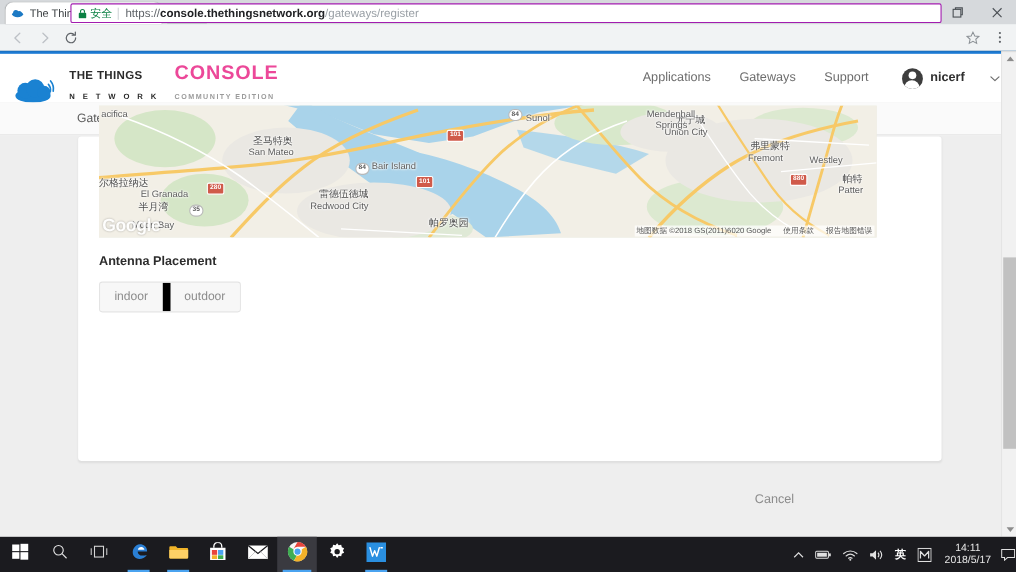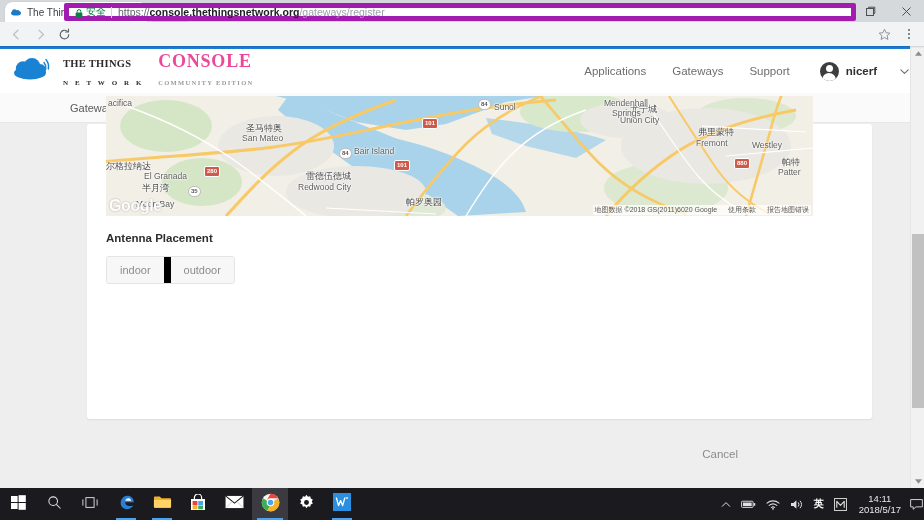--- a/index.html
+++ b/index.html
@@ -33,21 +33,21 @@
   }
   .win-controls { position: absolute; right: 0; top: 0; height: 22px; display: flex; align-items: center; }
   .win-btn { width: 36px; height: 22px; display: flex; align-items: center; justify-content: center; color: #4a4f54; }
   .win-btn svg { display: block; }
 
   .toolbar { position: absolute; left: 0; top: 22px; width: 924px; height: 24px; background: #f1f3f4; display: flex; align-items: center; }
   .nav-btn { width: 24px; height: 24px; display: flex; align-items: center; justify-content: center; color: #5f6368; }
   .nav-btn.disabled { color: #bdc1c6; }
   .omnibox {
     position: absolute; left: 64px; top: 3px; width: 792px; height: 18px;
-    background: #fff; border: 5px solid #a21caf; border-radius: 2px;
+    background: #fff; border: 1px solid #a21caf; border-radius: 2px;
     display: flex; align-items: center; padding: 0 6px; font-size: 10.5px;
   }
   .lock-icon { width: 8px; height: 9px; margin-right: 3px; }
   .secure-label { color: #0b8043; font-size: 10px; margin-right: 5px; }
   .omni-sep { width: 1px; height: 11px; background: #d2d5d8; margin-right: 6px; }
   .url-scheme { color: #5f6368; }
   .url-host { color: #202124; font-weight: bold; }
   .url-path { color: #9aa0a6; }
   .star-btn { position: absolute; right: 30px; top: 25px; width: 20px; height: 18px; display: flex; align-items: center; justify-content: center; color: #5f6368; }
   .menu-btn { position: absolute; right: 6px; top: 25px; width: 18px; height: 18px; display: flex; align-items: center; justify-content: center; color: #5f6368; }
@@ -55,21 +55,21 @@
   .chrome-shadow { position: absolute; left: 0; top: 46px; width: 924px; height: 2px; background: linear-gradient(to bottom, rgba(0,0,0,.14), rgba(0,0,0,0)); z-index: 5; }
 
   
   .viewport { position: absolute; left: 0; top: 46px; width: 924px; height: 442px; background: #eeeeee; overflow: hidden; }
 
   .ttn-topbar-rule { position: absolute; left: 0; top: 0; width: 924px; height: 3px; background: #1c7cd6; }
   .ttn-header {
     position: absolute; left: 0; top: 3px; width: 924px; height: 44px;
     background: #ffffff; display: flex; align-items: center;
   }
-  .logo-wrap { position: absolute; left: 12px; top: 4px; display: flex; align-items: flex-start; font-family: Liberation Serif, serif; }
+  .logo-wrap { position: absolute; left: 12px; top: 10px; display: flex; align-items: flex-end; }
   .logo-cloud { width: 44px; height: 28px; position: relative; }
   .logo-text { margin-left: 7px; }
   .logo-l1 { font-size: 10.5px; font-weight: bold; letter-spacing: .3px; color: #2b2b2b; line-height: 11px; }
   .logo-l2 { font-size: 7px; font-weight: bold; letter-spacing: 2.6px; color: #2b2b2b; line-height: 9px; }
   .logo-divider-text { margin-left: 14px; }
   .logo-console { font-size: 18px; font-weight: bold; letter-spacing: .8px; color: #ec4899; line-height: 13px; }
   .logo-edition { font-size: 6.5px; font-weight: bold; letter-spacing: 1.35px; color: #9b9b9b; line-height: 10px; }
 
   .top-nav { position: absolute; right: 14px; top: 0; height: 44px; display: flex; align-items: center; }
   .top-nav a {
@@ -85,21 +85,21 @@
   .subheader {
     position: absolute; left: 0; top: 47px; width: 924px; height: 30px;
     background: #fafafa; border-bottom: 1px solid #e6e6e6;
     display: flex; align-items: center;
   }
   .breadcrumb { margin-left: 70px; display: flex; align-items: center; font-size: 11px; }
   .breadcrumb a { color: #5a5a5a; text-decoration: none; }
   .breadcrumb .sep { margin: 0 11px; color: #c3c3c3; font-size: 9px; }
   .breadcrumb .current { color: #3c3c3c; }
 
-  .page-body { position: absolute; left: 16px; top: 78px; width: 800px; height: 364px; }
+  .page-body { position: absolute; left: 0; top: 78px; width: 800px; height: 364px; }
 
   .card {
     position: absolute; left: 71px; top: 0; width: 785px; height: 295px;
     background: #ffffff; border-radius: 3px; box-shadow: 0 1px 2px rgba(0,0,0,.07);
   }
 
   
   .map {
     position: absolute; left: 19px; top: -28px; width: 707px; height: 120px;
     overflow: hidden; background: #eceadf;

